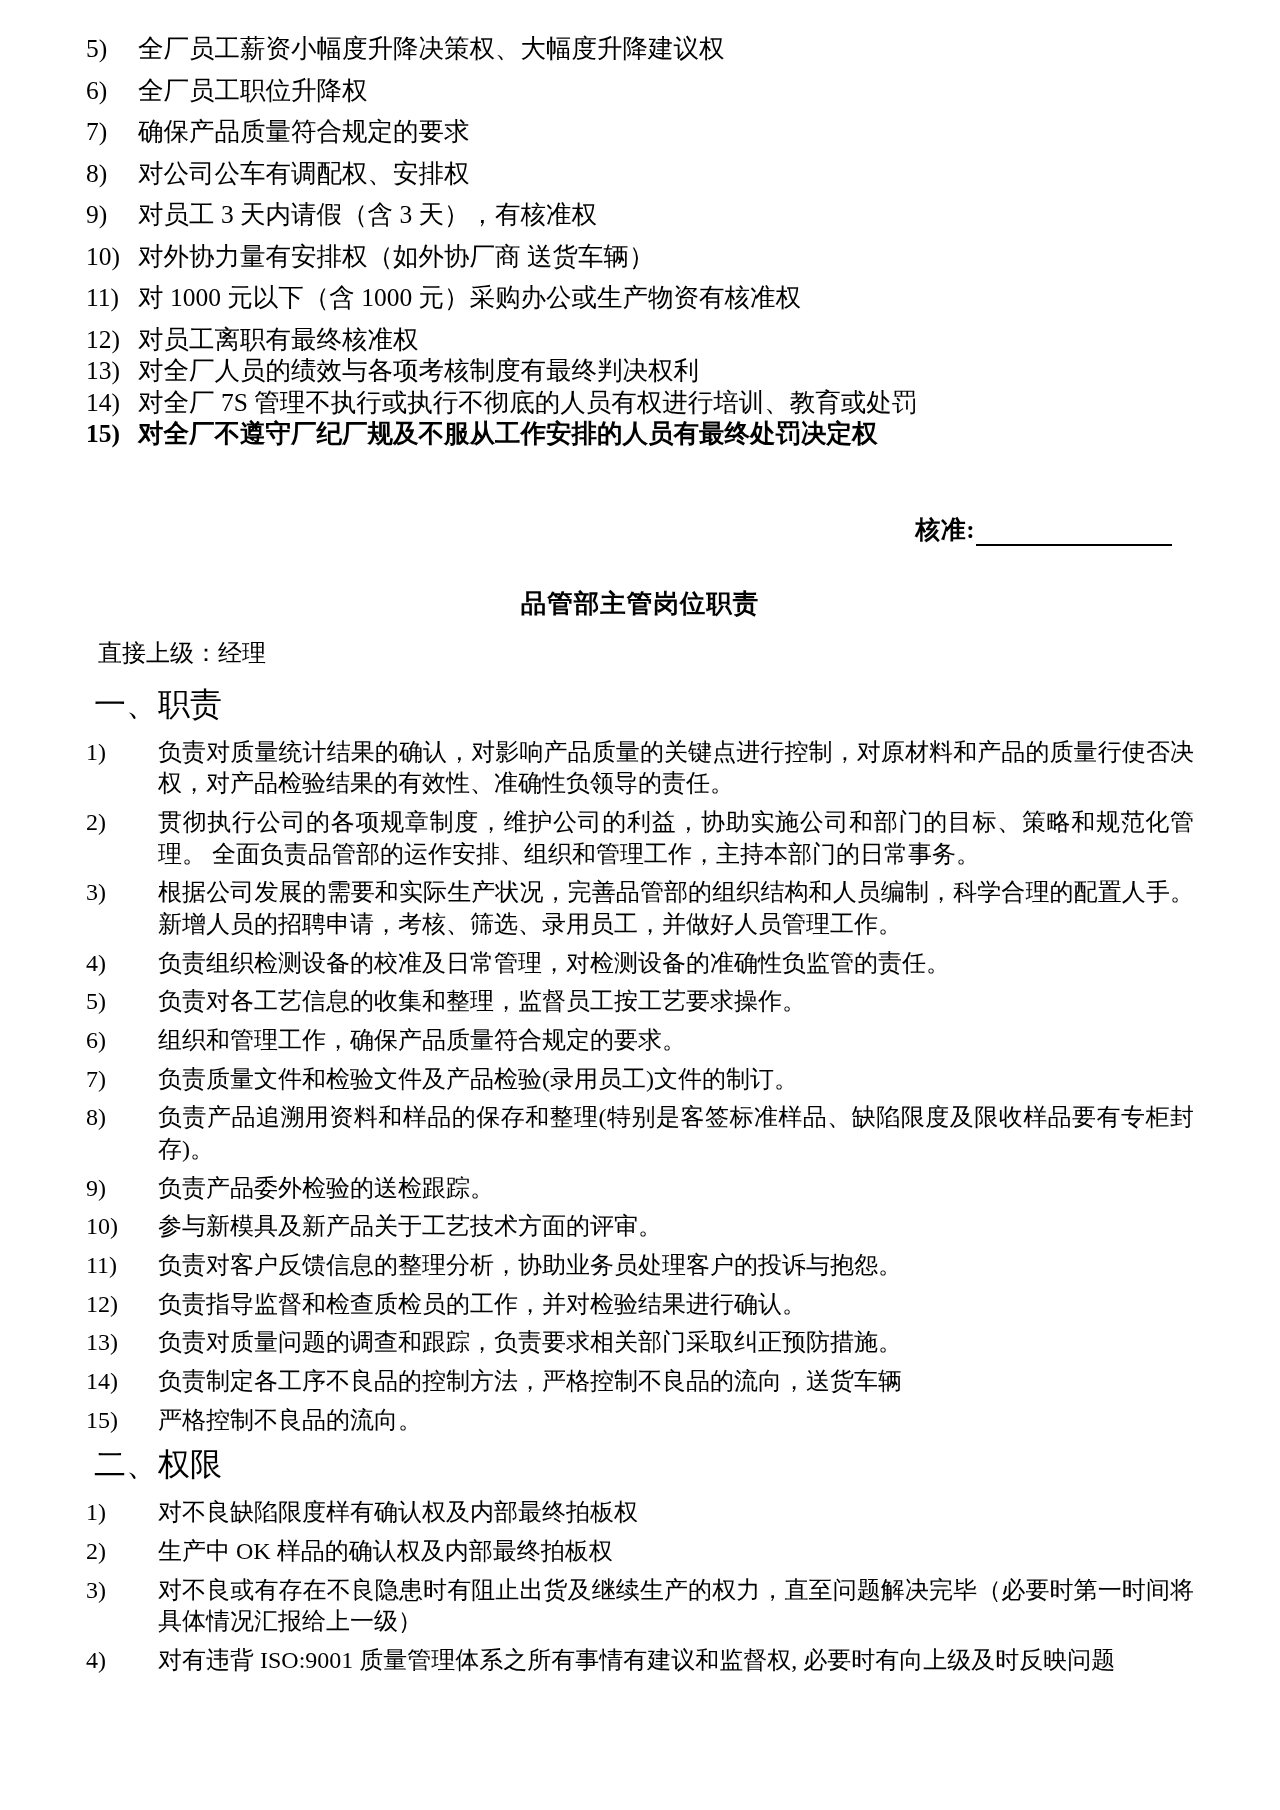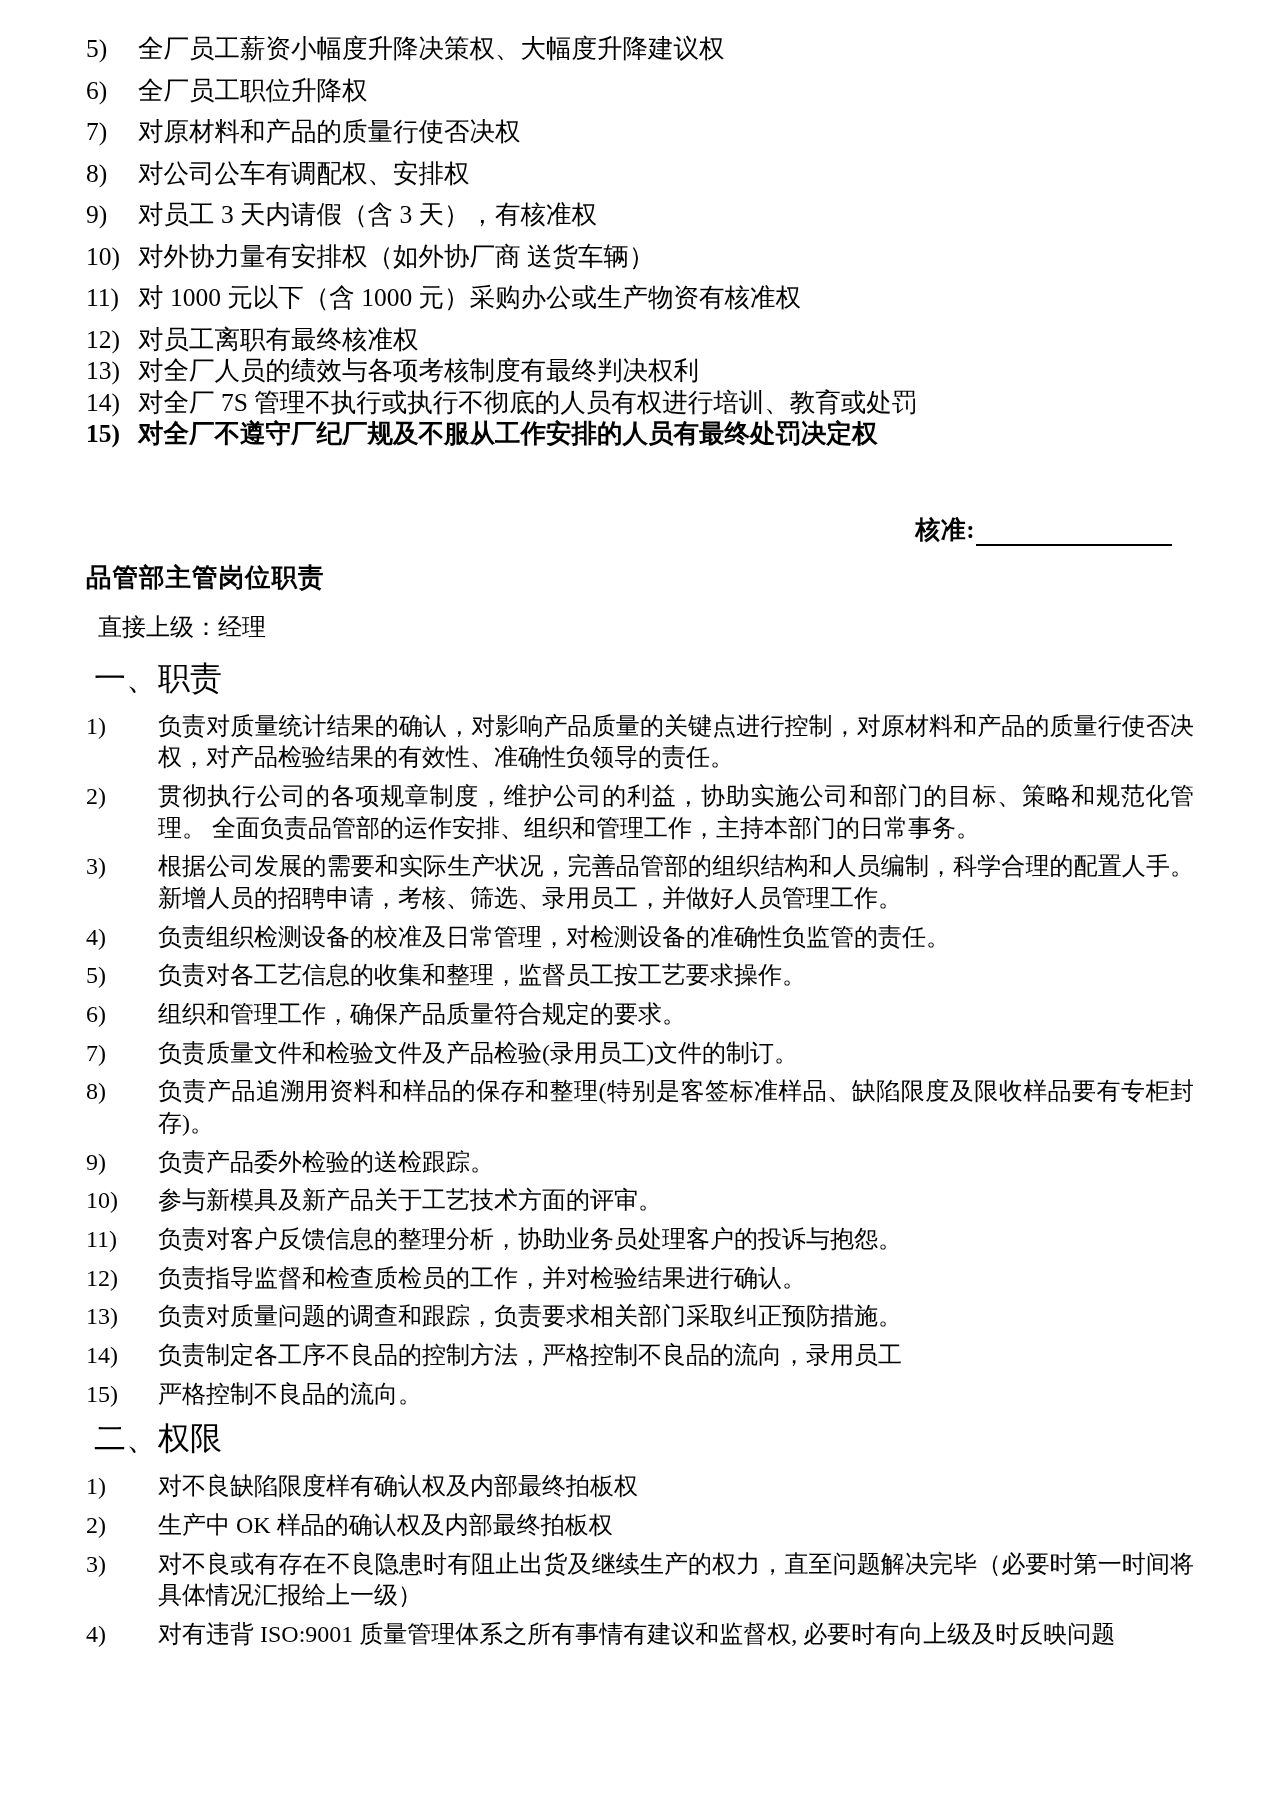--- a/index.html
+++ b/index.html
@@ -75,23 +75,24 @@
   .approve-rule {
     display: inline-block;
     width: 196px;
     border-bottom: 2.5px solid #000;
     margin-left: 1px;
     height: 22px;
   }
 
   
   .doc-title {
+    text-align: center;
     font-size: 25.5px;
     font-weight: bold;
-    margin-top: 14px;
+    margin-top: 40px;
     margin-bottom: 16px;
     letter-spacing: 1px;
   }
   .lead-line {
     font-size: 24px;
     margin: 0 0 14px 12px;
   }
   .heading-cn {
     font-size: 32px;
     margin: 0 0 10px 8px;
@@ -115,21 +116,21 @@
         <li>
           <span class="num">5)</span>
           <span class="txt">全厂员工薪资小幅度升降决策权、大幅度升降建议权</span>
         </li>
         <li>
           <span class="num">6)</span>
           <span class="txt">全厂员工职位升降权</span>
         </li>
         <li>
           <span class="num">7)</span>
-          <span class="txt">对原材料和产品的质量行使否决权</span>
+          <span class="txt">确保产品质量符合规定的要求</span>
         </li>
         <li>
           <span class="num">8)</span>
           <span class="txt">对公司公车有调配权、安排权</span>
         </li>
         <li>
           <span class="num">9)</span>
           <span class="txt">对员工 3 天内请假（含 3 天），有核准权</span>
         </li>
         <li>
@@ -220,21 +221,21 @@
         <li>
           <span class="num">12)</span>
           <span class="txt">负责指导监督和检查质检员的工作，并对检验结果进行确认。</span>
         </li>
         <li>
           <span class="num">13)</span>
           <span class="txt">负责对质量问题的调查和跟踪，负责要求相关部门采取纠正预防措施。</span>
         </li>
         <li>
           <span class="num">14)</span>
-          <span class="txt">负责制定各工序不良品的控制方法，严格控制不良品的流向，录用员工</span>
+          <span class="txt">负责制定各工序不良品的控制方法，严格控制不良品的流向，送货车辆</span>
         </li>
         <li>
           <span class="num">15)</span>
           <span class="txt">严格控制不良品的流向。</span>
         </li>
       </ul>
 
     <div class="heading-cn">二、权限</div>
 
     <ul class="olist" id="authority-list">

